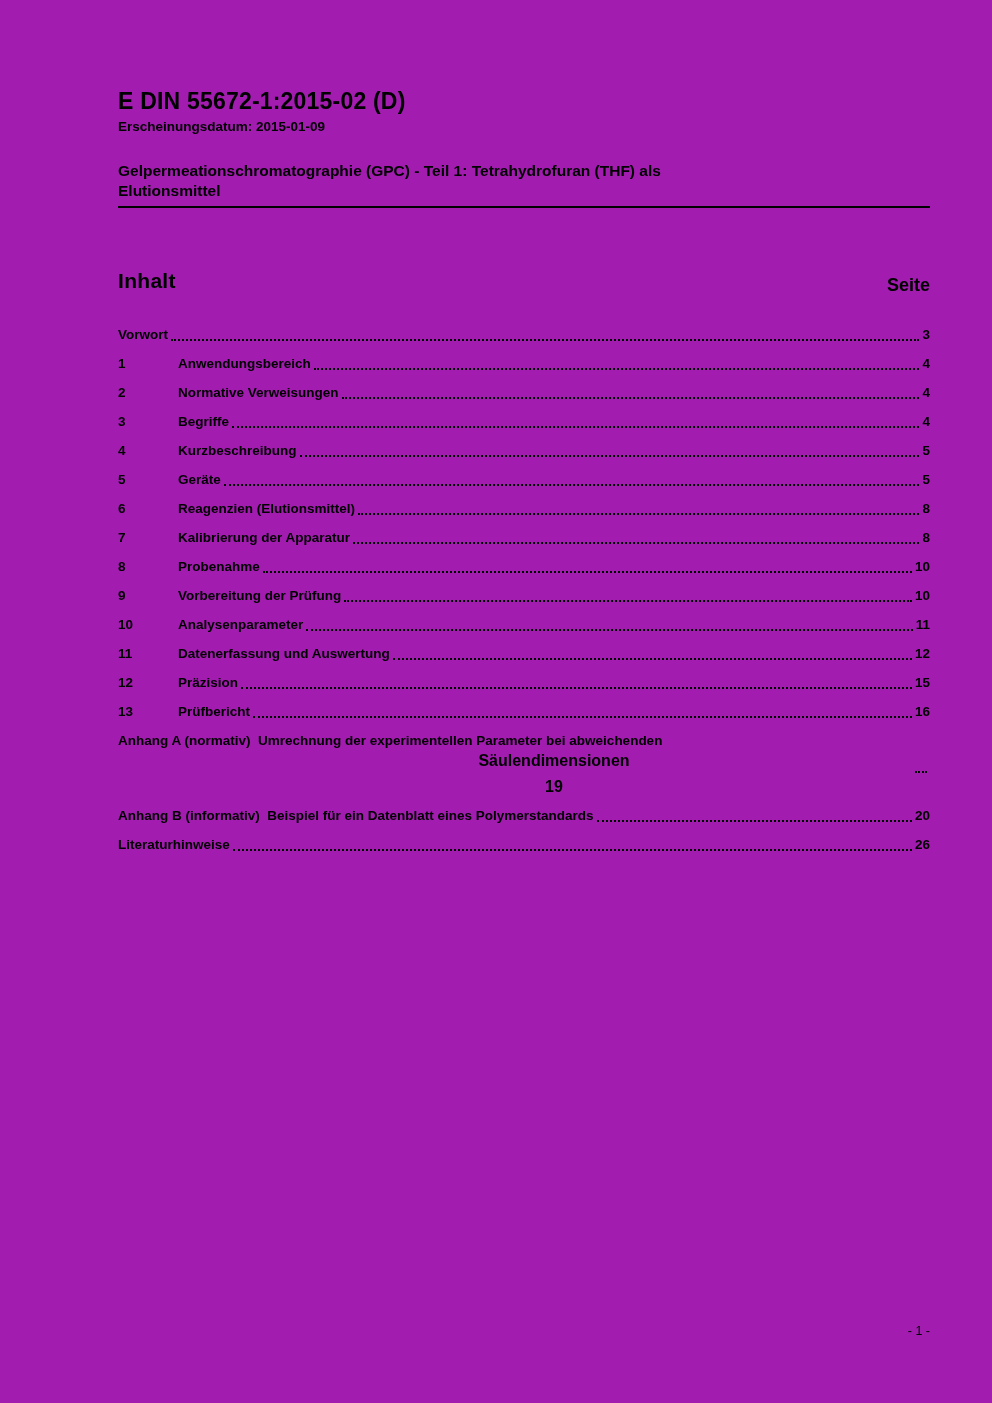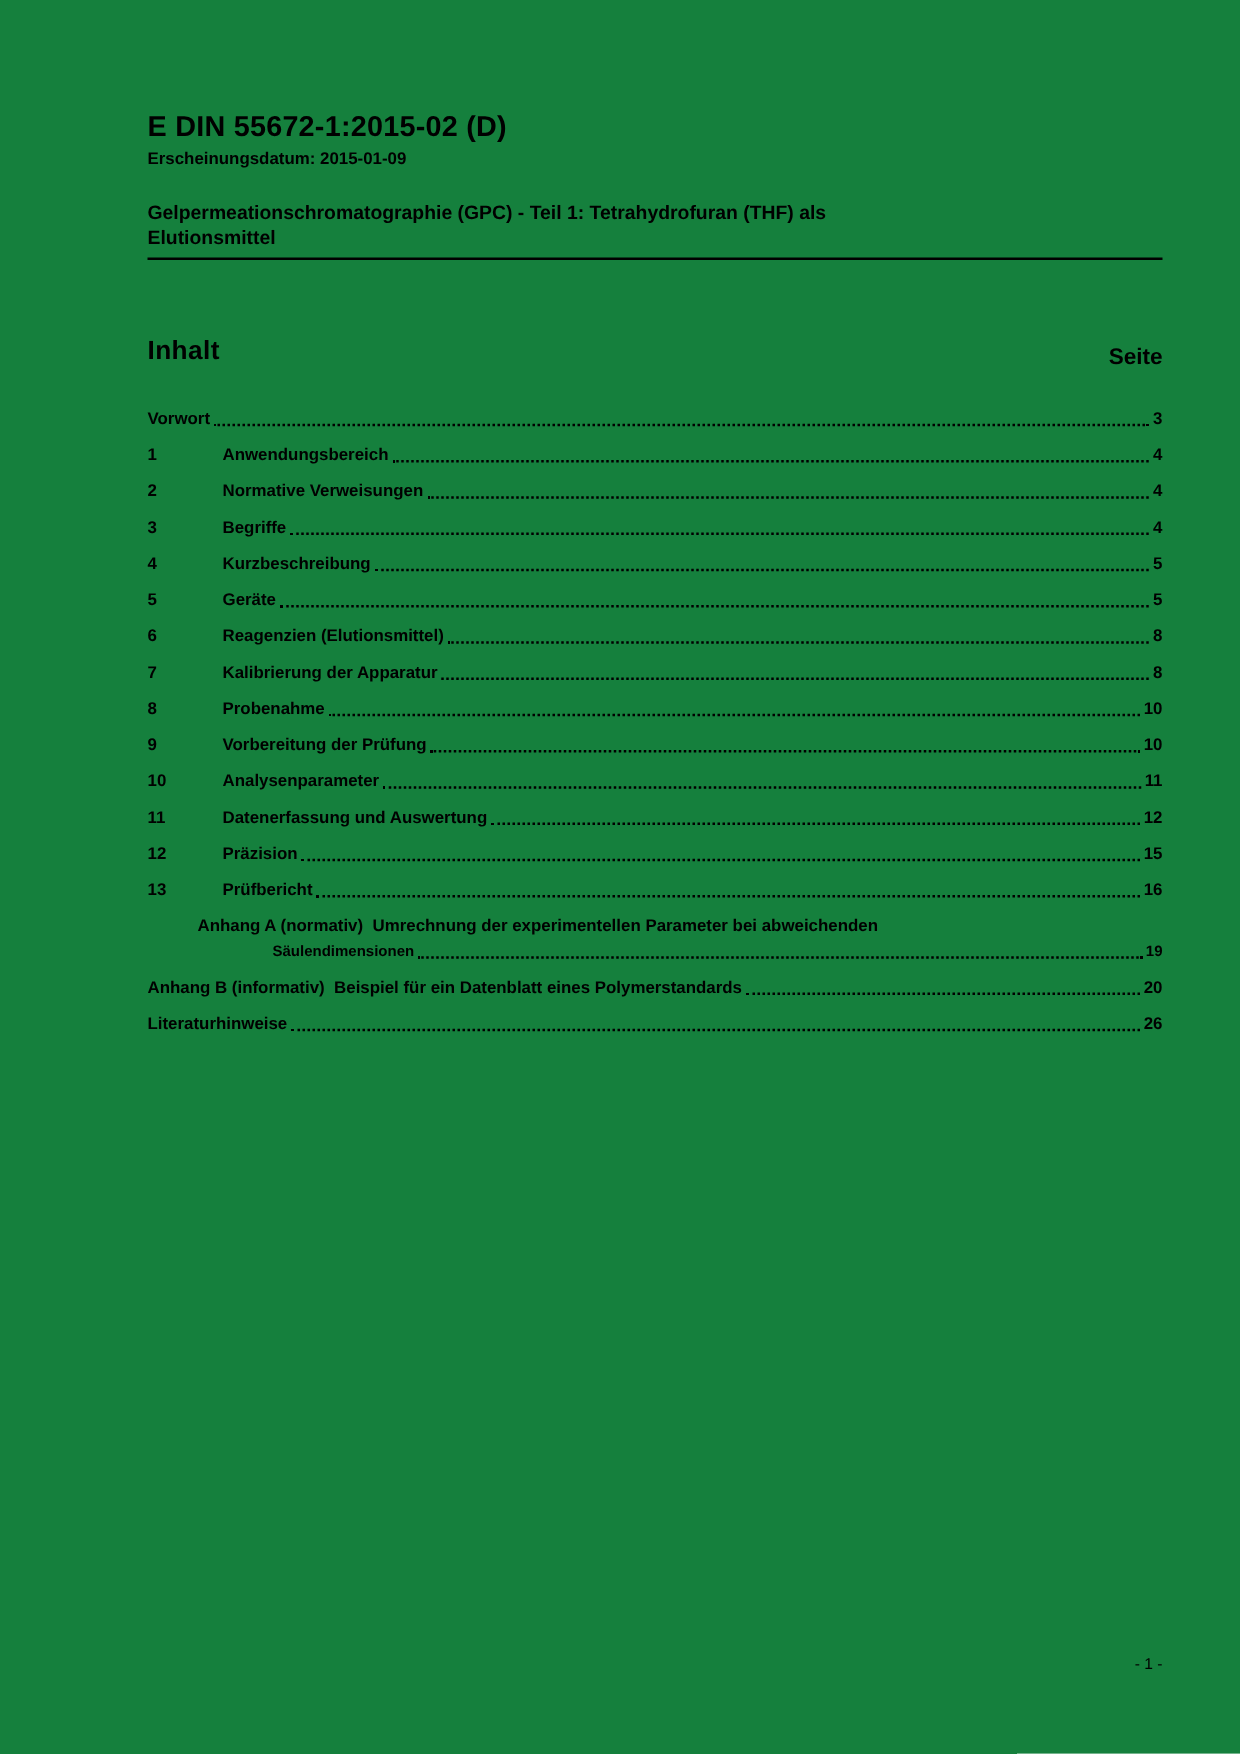--- a/index.html
+++ b/index.html
@@ -1,21 +1,21 @@
 <!DOCTYPE html>
 <html lang="de"><head>
 <meta charset="utf-8">
 <style>
   * { margin: 0; padding: 0; box-sizing: border-box; }
   html, body { background: #ffffff; }
   .page {
     position: relative;
     width: 992px;
     height: 1403px;
-    background: #15803d;
+    background: #a21caf;
     color: #000000;
     font-family: "Liberation Sans", sans-serif;
     padding: 88px 62px 0 118px;
     overflow: hidden;
   }
   .doc-number {
     font-size: 23px;
     font-weight: bold;
     line-height: 26px;
     letter-spacing: 0.2px;
@@ -58,21 +58,21 @@
     margin-top: 32px;
   }
   .row {
     display: flex;
     align-items: flex-end;
     font-size: 13.5px;
     font-weight: bold;
     line-height: 20px;
     margin-bottom: 9px;
   }
-  .row-block { display: block; margin-bottom: 9px; margin-left: 40px; }
+  .row-block { display: block; margin-bottom: 9px; }
   .num {
     width: 60px;
     flex: none;
   }
   .lbl { flex: none; white-space: pre-wrap; }
   .leader {
     flex: 1 1 auto;
     min-width: 12px;
     border-bottom: 2px dotted #000000;
     margin: 0 3px 4px 3px;
@@ -81,24 +81,25 @@
   .pg { flex: none; }
   .wrap-line1 {
     font-size: 13.5px;
     font-weight: bold;
     line-height: 20px;
     white-space: pre-wrap;
   }
   .wrap-line2 {
     display: flex;
     align-items: center;
-    font-size: 12px;
+    font-size: 16px;
     font-weight: bold;
     line-height: 20px;
     margin-left: 60px;
+    flex-direction: column;
   }
   .page-footer {
     position: absolute;
     top: 1324px;
     right: 62px;
     font-size: 12.5px;
     font-weight: normal;
     color: #000000;
   }
 </style>

